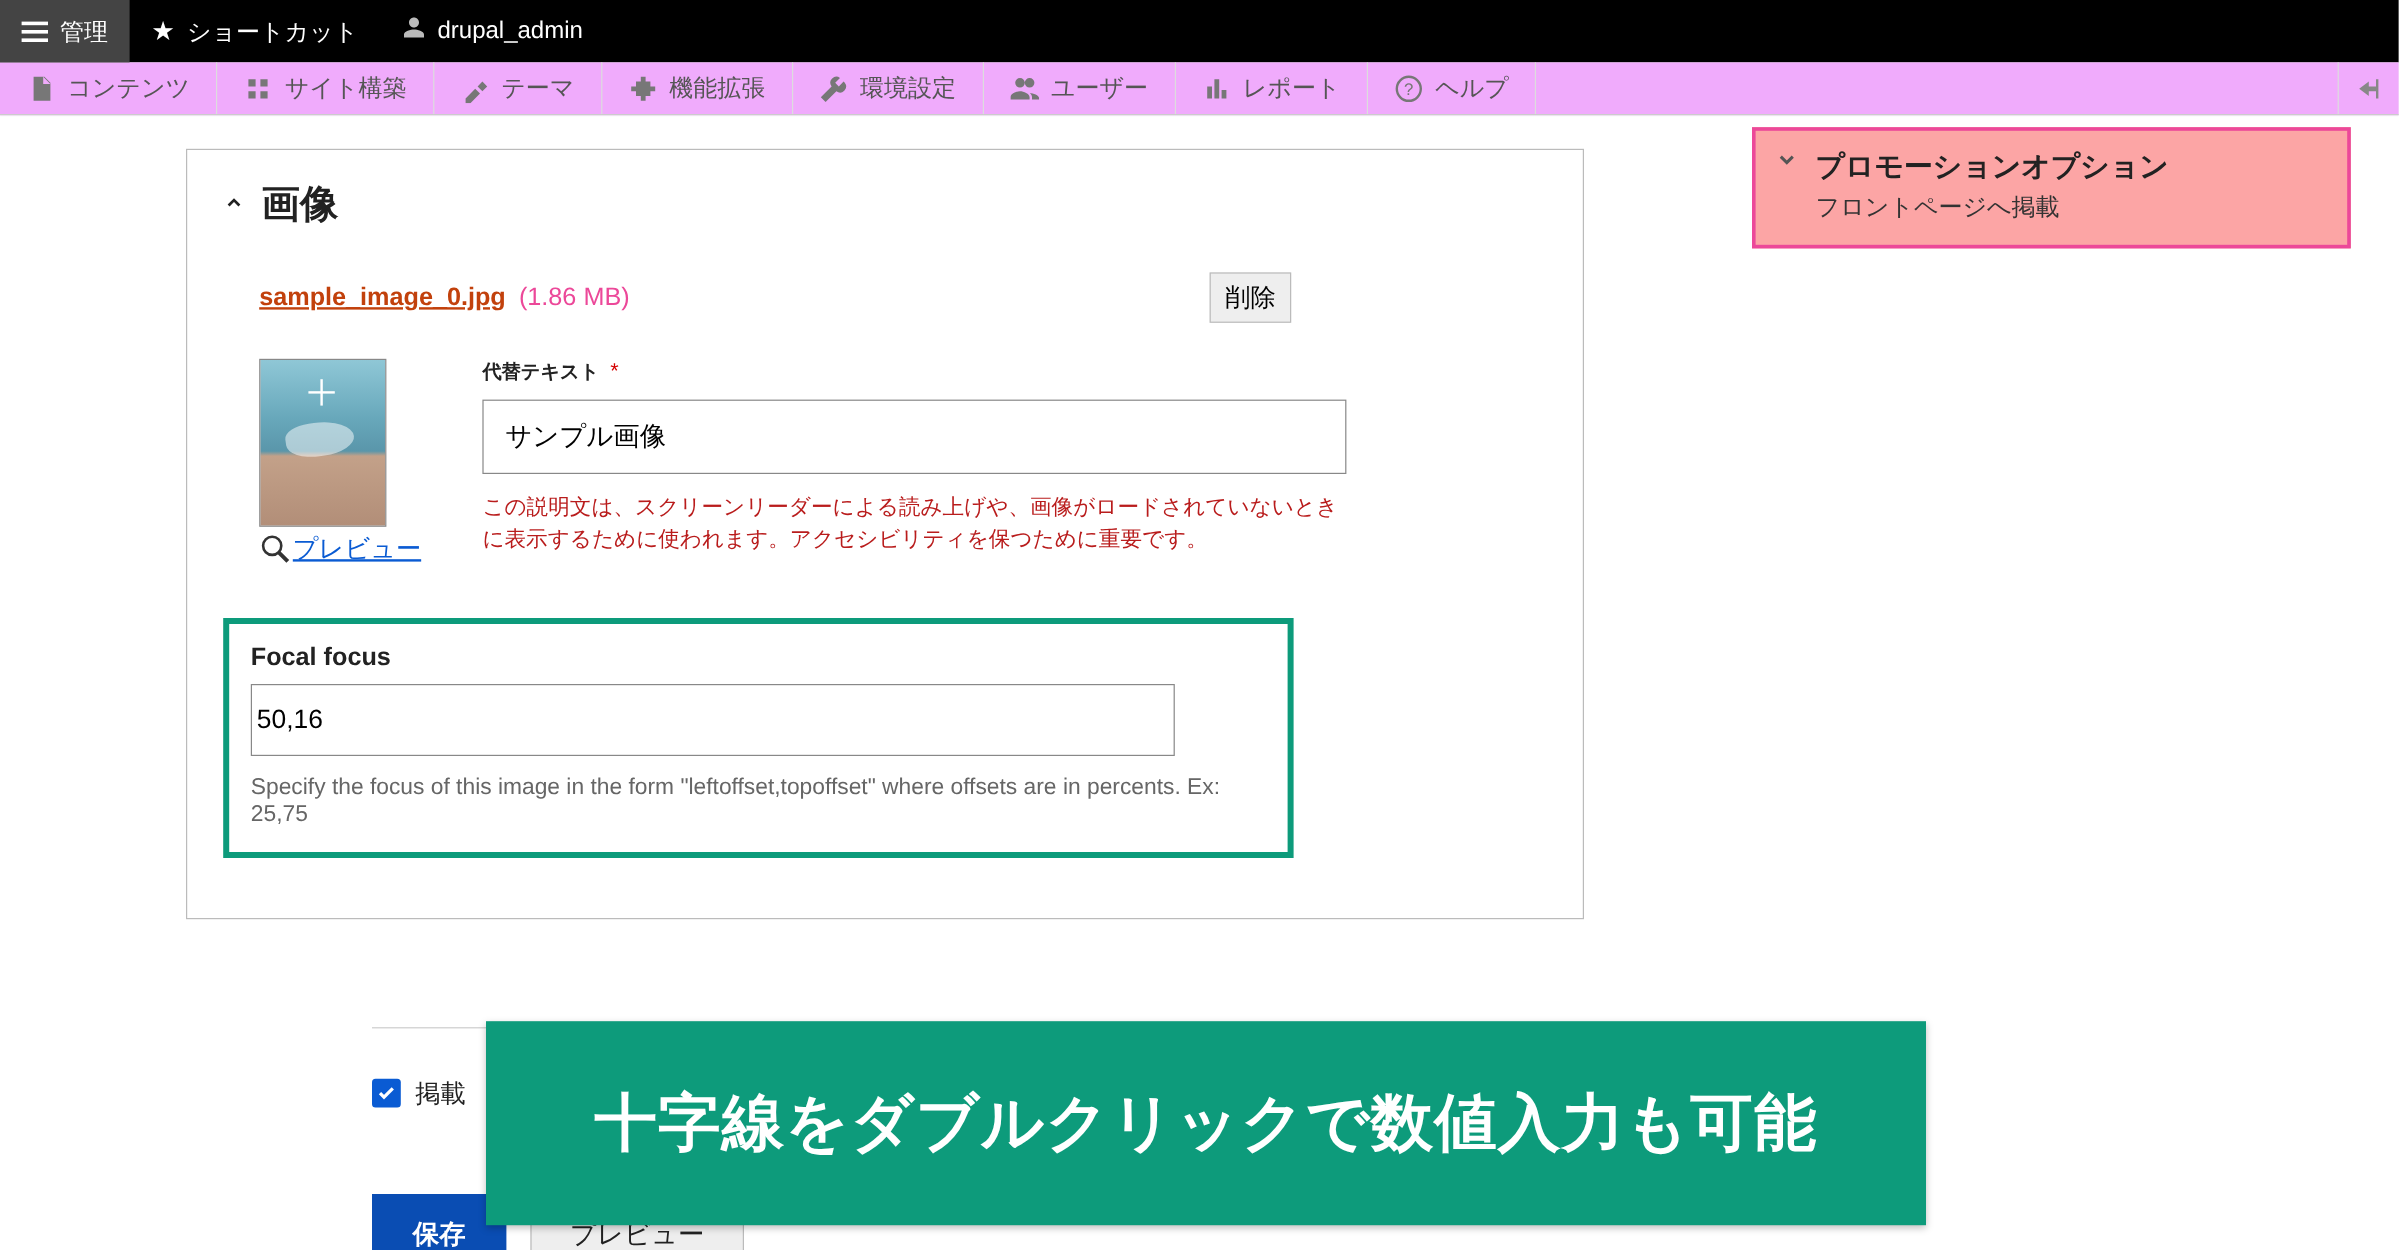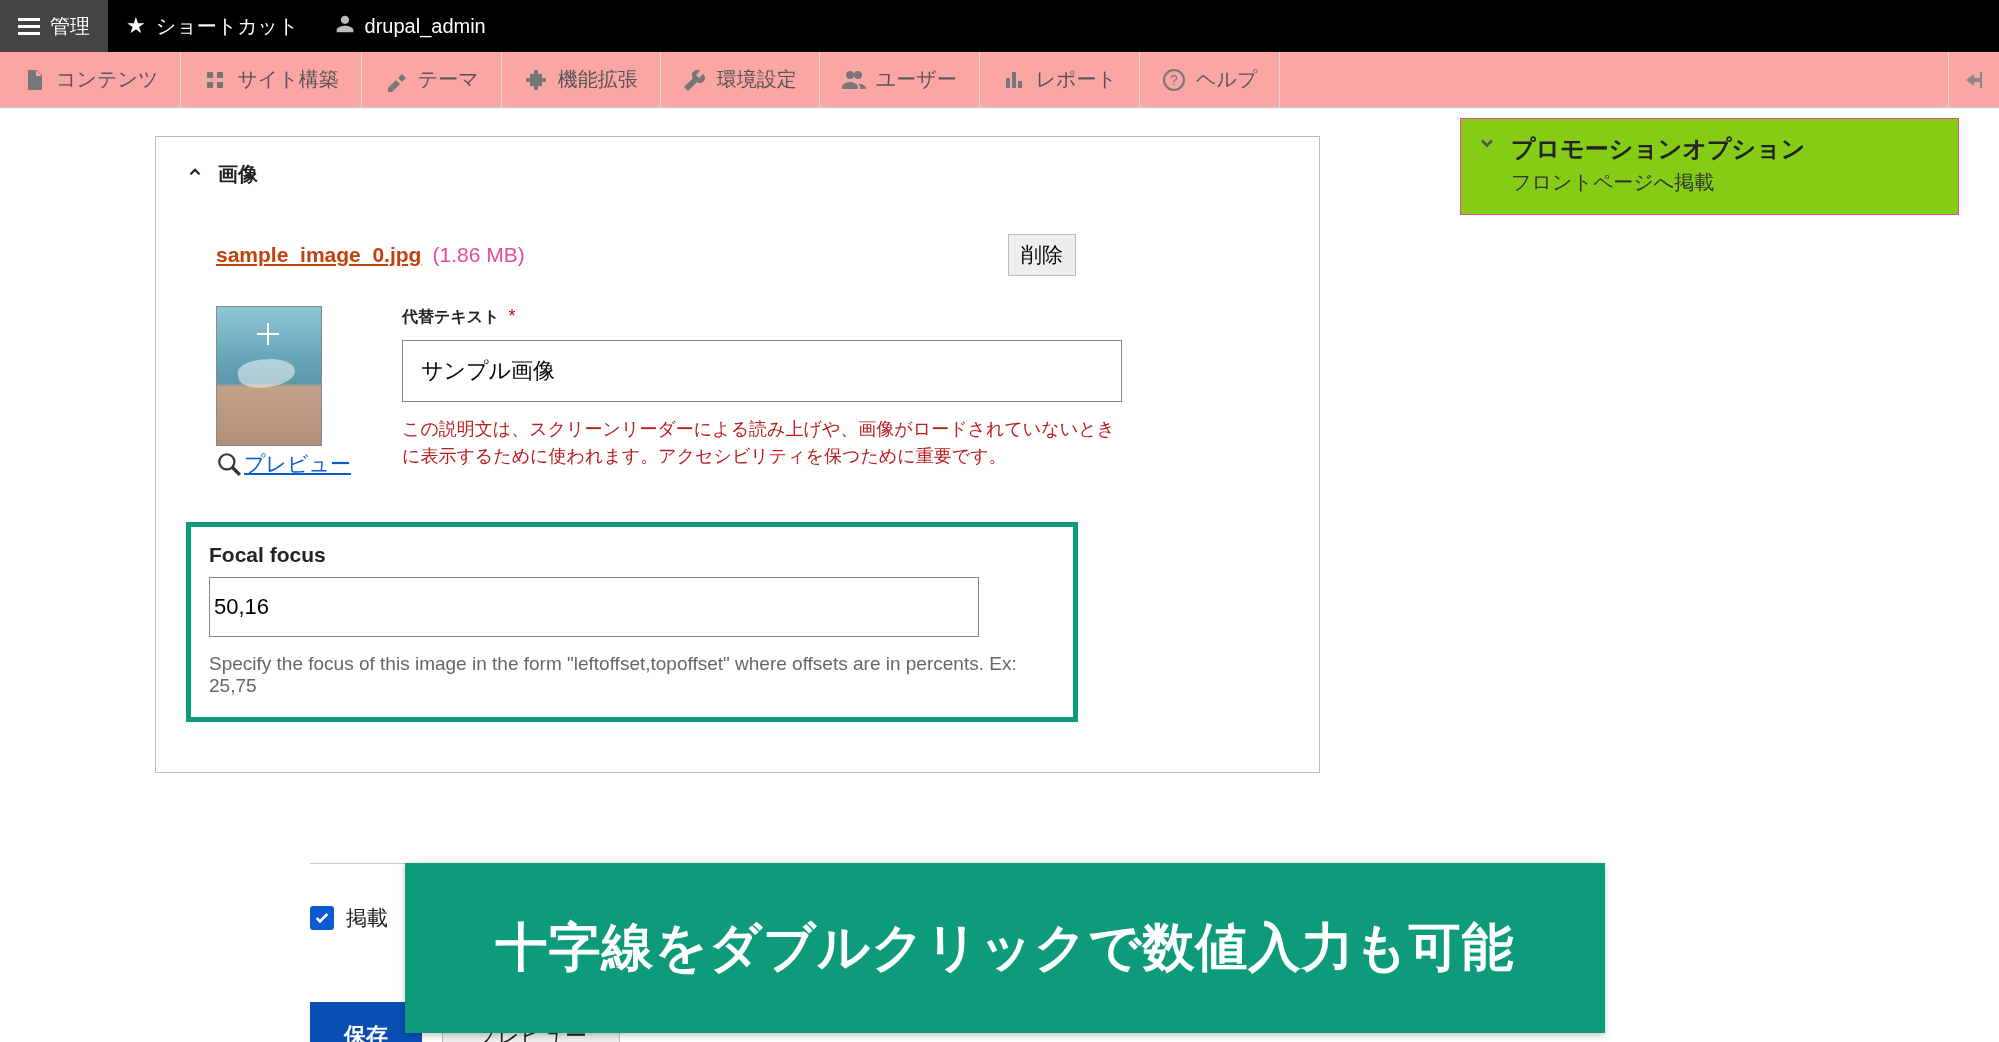--- a/index.html
+++ b/index.html
@@ -8,40 +8,40 @@
   
   .topbar { background: #000; color: #fff; height: 52px; display: flex; align-items: stretch; font-size: 20px; }
   .topbar .item { display: flex; align-items: center; padding: 16px 18px; gap: 10px; cursor: pointer; }
   .topbar .item.manage { background: #444; }
   .ham { display: inline-block; width: 22px; }
   .ham span { display: block; height: 3px; background: #fff; margin: 4px 0; }
   .star-icon { font-size: 22px; }
   .person-icon svg { width: 20px; height: 20px; fill: #bbb; }
 
   
-  .secondbar { background: #fca5a5; border-bottom: 1px solid #ccc; height: 56px; display: flex; align-items: stretch; font-size: 20px; color: #555; box-shadow: 0 1px 2px rgba(0,0,0,0.06); }
+  .secondbar { background: #f0abfc; border-bottom: 1px solid #ccc; height: 44px; display: flex; align-items: stretch; font-size: 20px; color: #555; box-shadow: 0 1px 2px rgba(0,0,0,0.06); }
   .secondbar .navitem { display: flex; align-items: center; padding: 0 22px; gap: 10px; border-right: 1px solid #ddd; cursor: pointer; }
   .secondbar .navitem svg { width: 24px; height: 24px; fill: #777; }
   .secondbar .spacer { flex: 1; border-right: 1px solid #ddd; }
   .secondbar .collapse { width: 50px; display:flex; align-items:center; justify-content:center; }
 
   
   .pagewrap { display: flex; align-items: flex-start; padding: 0 0 0 0; }
   .maincol { flex: 1; padding: 20px 0 0 155px; }
   .sidecol { width: 560px; padding: 10px 40px 0 0; }
 
   
-  .sideitem { border: 1px solid #ec4899; background: #84cc16; padding: 14px 20px 18px 50px; position: relative; margin-top: 0; }
+  .sideitem { border: 3px solid #ec4899; background: #fca5a5; padding: 14px 20px 18px 50px; position: relative; margin-top: 0; }
   .sideitem .chev { position: absolute; left: 16px; top: 14px; }
   .sideitem .title { font-size: 24px; font-weight: 700; color: #222; }
   .sideitem .sub { font-size: 20px; color: #333; margin-top: 4px; }
 
   
   .panel { width: 1165px; border: 1px solid #bbb; background: #fff; padding: 24px 30px 50px 30px; margin-top: 8px; }
-  .panel-head { display:flex; align-items:center; gap:14px; font-size: 20px; font-weight: 700; margin-bottom: 46px; }
+  .panel-head { display:flex; align-items:center; gap:14px; font-size: 32px; font-weight: 700; margin-bottom: 34px; }
   .panel-head .caret { font-size: 18px; }
 
   .filebar { display:flex; justify-content: space-between; align-items:center; margin: 0 0 30px 30px; width: 860px; }
   .filelink { color: #c2410c; text-decoration: underline; font-size: 21px; font-weight: 600; }
   .filesize { color: #ec4899; font-size: 21px; margin-left: 6px; }
   .btn-remove { background: #eee; border: 1px solid #bbb; padding: 6px 12px; font-size: 21px; cursor:pointer; }
 
   .imgrow { display:flex; gap: 36px; margin-left: 30px; }
   .thumbcol { width: 150px; }
   .thumb { width: 106px; height: 140px; border: 1px solid #888; background: linear-gradient(180deg,#8fc7d6 0%, #68a8bb 35%, #5a96aa 55%, #c3a189 58%, #b28e78 100%); position: relative; }

